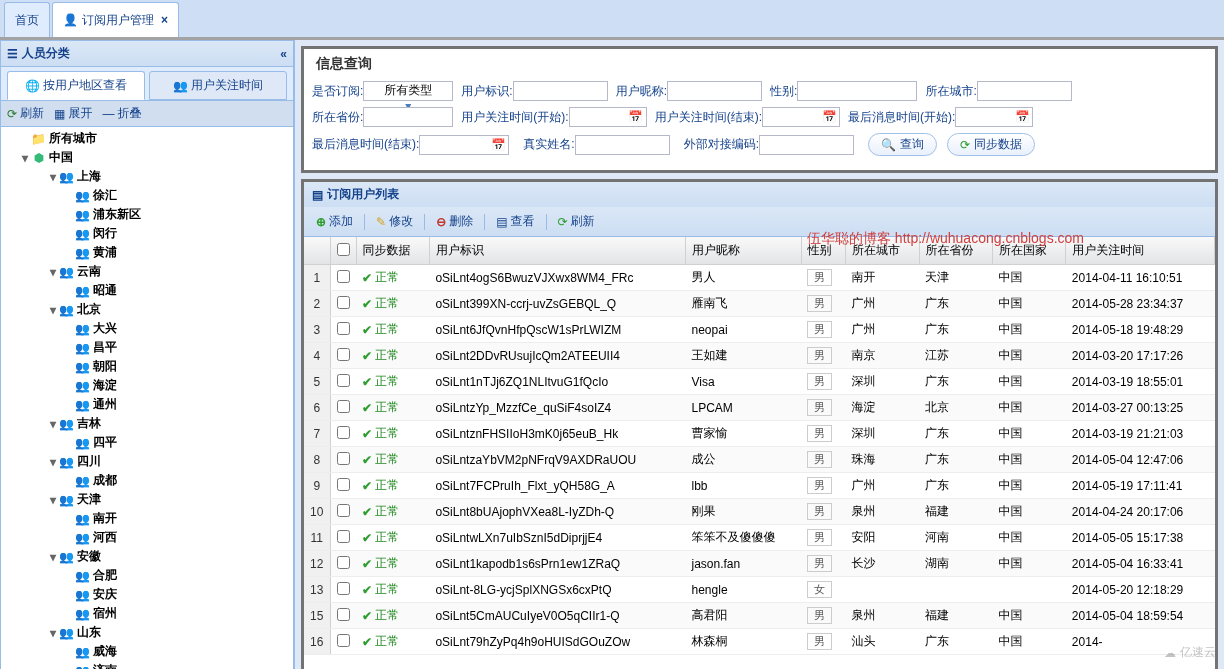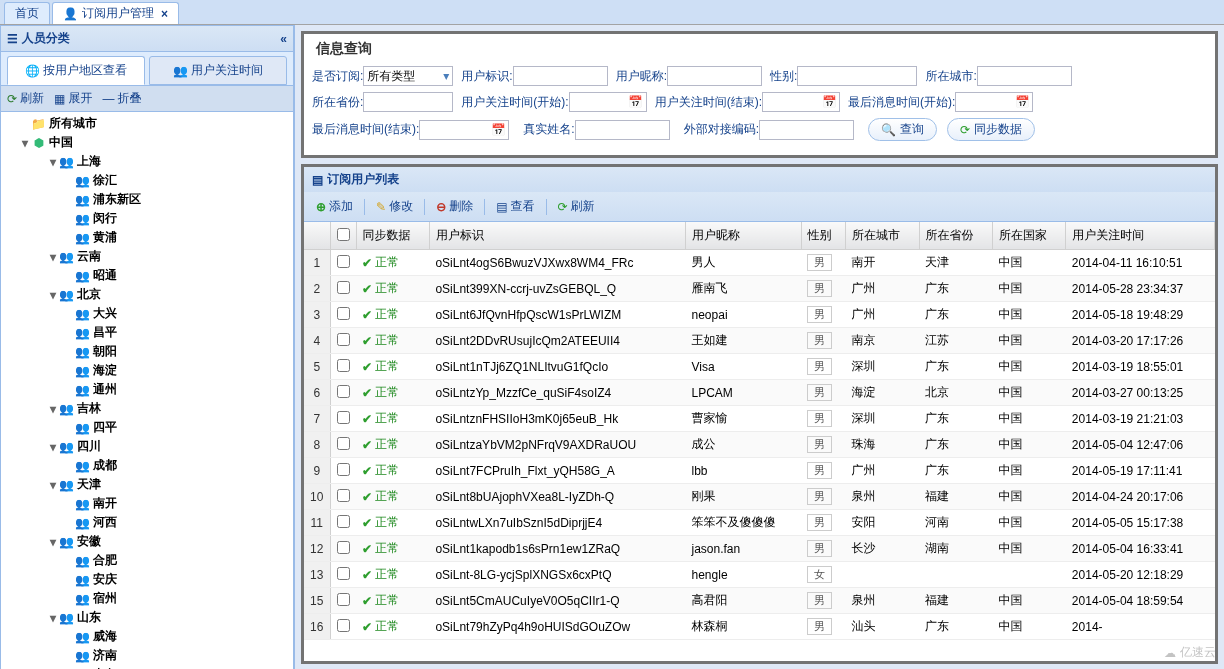--- a/index.html
+++ b/index.html
@@ -1,17 +1,17 @@
 <!DOCTYPE html>
 <html><head>
 <meta charset="utf-8">
 <style>
 * { box-sizing: border-box; margin: 0; padding: 0; font-family: Arial, "Microsoft YaHei", sans-serif; font-size: 12px; }
 body { background: #dfe8f6; width: 1224px; height: 669px; overflow: hidden; }
-.top-tabs { display: flex; background: #cedff5; border-bottom: 1px solid #a3a3a3; padding: 2px 0 0 4px; height: 25px; }
+.top-tabs { display: flex; background: #cedff5; border-bottom: 3px solid #a3a3a3; padding: 2px 0 0 4px; height: 40px; }
 .tab { padding: 3px 10px; border: 1px solid #99bbe8; border-bottom: none; background: #deecfd; color: #15428b; border-radius: 3px 3px 0 0; margin-right: 2px; display: flex; align-items: center; gap: 4px; cursor: pointer; }
 .tab.active { background: #fff; }
 .tab .close-x { font-weight: bold; color: #15428b; margin-left: 3px; }
 .main { display: flex; height: calc(100% - 24px); }
 .left-panel { width: 295px; background: #dfe8f6; border-right: 1px solid #99bbe8; display: flex; flex-direction: column; }
 .panel-header { background: linear-gradient(#dae7f6,#cddef3); border: 1px solid #99bbe8; padding: 4px 6px; color: #15428b; font-weight: bold; display: flex; align-items: center; justify-content: space-between; }
 .panel-header .collapse-left { color: #15428b; font-weight: bold; }
 .view-tabs { display: flex; background: #deecfd; padding: 4px 4px 0; border-left:1px solid #99bbe8; border-right:1px solid #99bbe8; }
 .view-tab { flex: 1; text-align: center; padding: 5px 4px; border: 1px solid #99bbe8; background: #dfe8f6; color: #15428b; border-radius: 3px 3px 0 0; margin: 0 2px; display:flex; align-items:center; justify-content:center; gap:3px; cursor:pointer;}
 .view-tab.active { background: #fff; border-bottom: 1px solid #fff; }
@@ -23,21 +23,21 @@
 .expander { width: 12px; text-align: center; color: #666; font-weight: bold; display: inline-block; }
 .tree-icon { width: 16px; height: 15px; display:inline-flex; align-items:center; justify-content:center; margin-right: 2px; }
 .node-label { color: #000; font-weight: bold; }
 .right-panel { flex: 1; padding: 6px; display: flex; flex-direction: column; gap: 6px; }
 .panel { background: #fff; border: 3px solid #737373; }
 .panel-title { background: linear-gradient(#dae7f6,#cddef3); padding: 4px 8px; color: #15428b; font-weight: bold; display:flex; align-items:center; gap:4px; }
 .search-body { padding: 8px; }
 .form-row { display: flex; align-items: center; margin-bottom: 6px; flex-wrap: nowrap; }
 .form-label { color: #15428b; white-space: nowrap; }
 .form-input { border: 1px solid #b5b8c8; height: 20px; padding: 1px 3px; }
-.form-select { border: 1px solid #b5b8c8; height: 20px; width: 90px; display:flex; align-items:center; justify-content:space-between; padding: 0 3px; color:#000; }
+.form-select { border: 1px solid #b5b8c8; height: 20px; width: 90px; display:flex; align-items:center; justify-content:space-between; padding: 0 3px; color:#000;flex-direction:column; }
 .date-input { border: 1px solid #b5b8c8; height: 20px; width: 78px; display:flex; align-items:center; justify-content:flex-end; padding-right:2px; }
 .cal-icon { color: #8db2e3; }
 .btn { display: inline-flex; align-items: center; gap: 4px; border: 1px solid #a0c0e8; background: linear-gradient(#fff,#e8f0fb); border-radius: 12px; padding: 2px 12px; cursor: pointer; color: #15428b; }
 .watermark { position: absolute; right: 140px; top: 190px; color: #d04040; font-size: 14px; }
 .grid-toolbar { background: linear-gradient(#dae7f6,#cddef3); border-bottom: 1px solid #99bbe8; padding: 4px 6px; display: flex; gap: 2px; align-items: center; }
 .gt-btn { display: flex; align-items: center; gap: 3px; padding: 2px 6px; cursor: pointer; color: #15428b; }
 .gt-sep { width: 1px; height: 16px; background: #99bbe8; margin: 0 3px; }
 table.grid { width: 100%; border-collapse: collapse; }
 table.grid th { background: linear-gradient(#f9f9f9,#e3e4e6); text-align: left; padding: 5px 6px; border-right: 1px solid #d0d0d0; border-bottom: 1px solid #d0d0d0; font-weight: normal; color: #000; }
 table.grid td { padding: 4px 6px; border-bottom: 1px solid #ededed; white-space: nowrap; }
@@ -310,20 +310,21 @@
             </span>
           <span style="width:10px"></span>
           <span class="btn">
               <span style="color:#2e9e2e">⟳</span>
               <span>同步数据</span>
             </span>
         </div>
       </div>
     </div>
 
+    <div class="watermark">伍华聪的博客 http://wuhuacong.cnblogs.com</div>
 
     <div class="panel" style="flex:1; display:flex; flex-direction:column; overflow:hidden;">
       <div class="panel-title">
         <span>▤</span>
         <span>订阅用户列表</span>
       </div>
       <div class="grid-toolbar">
         <span class="gt-btn">
             <span style="color:#2e9e2e;font-weight:bold">⊕</span>
             <span>添加</span>

